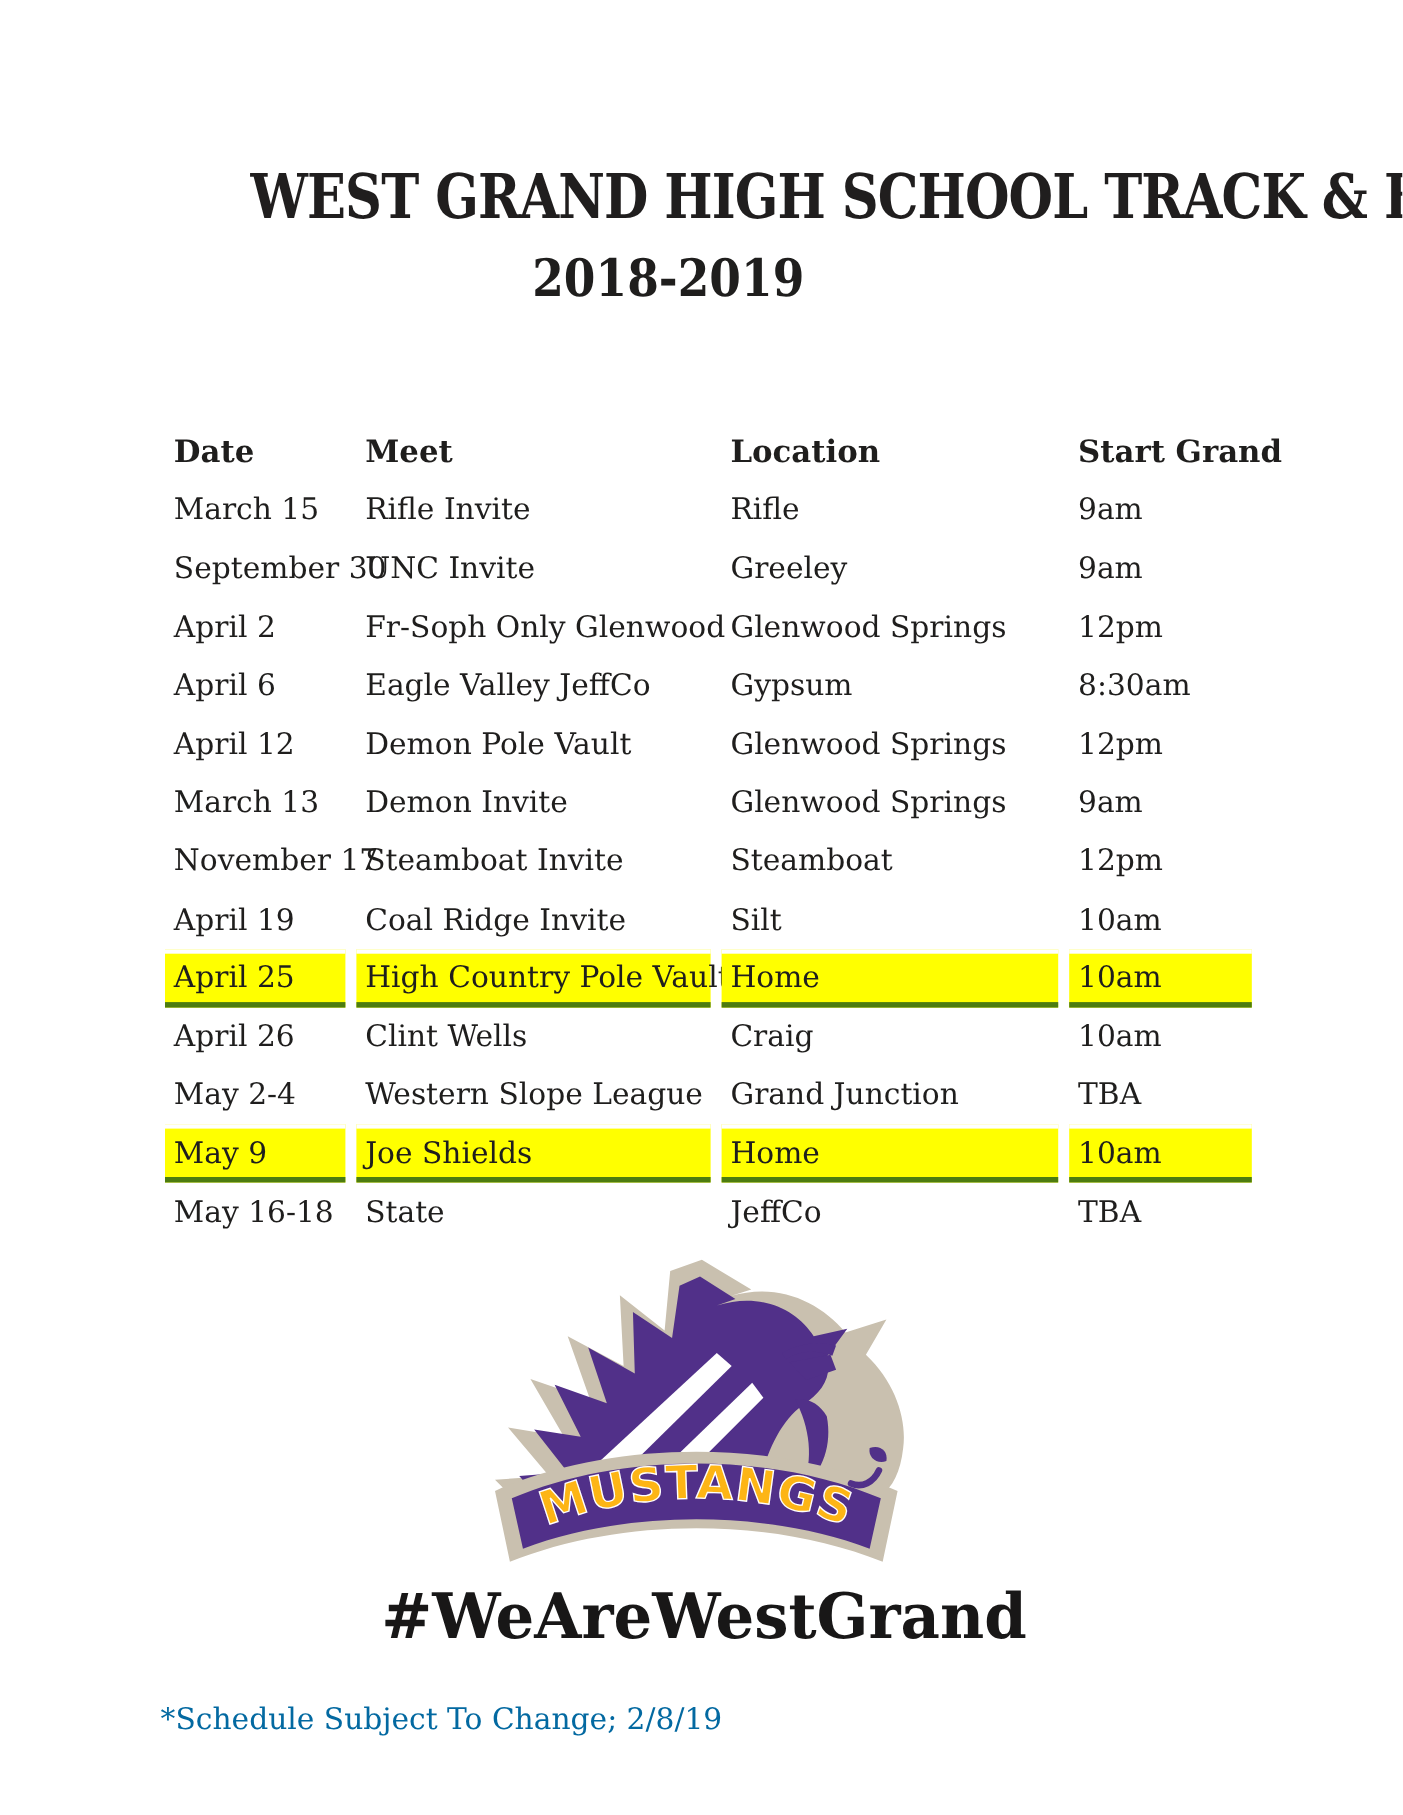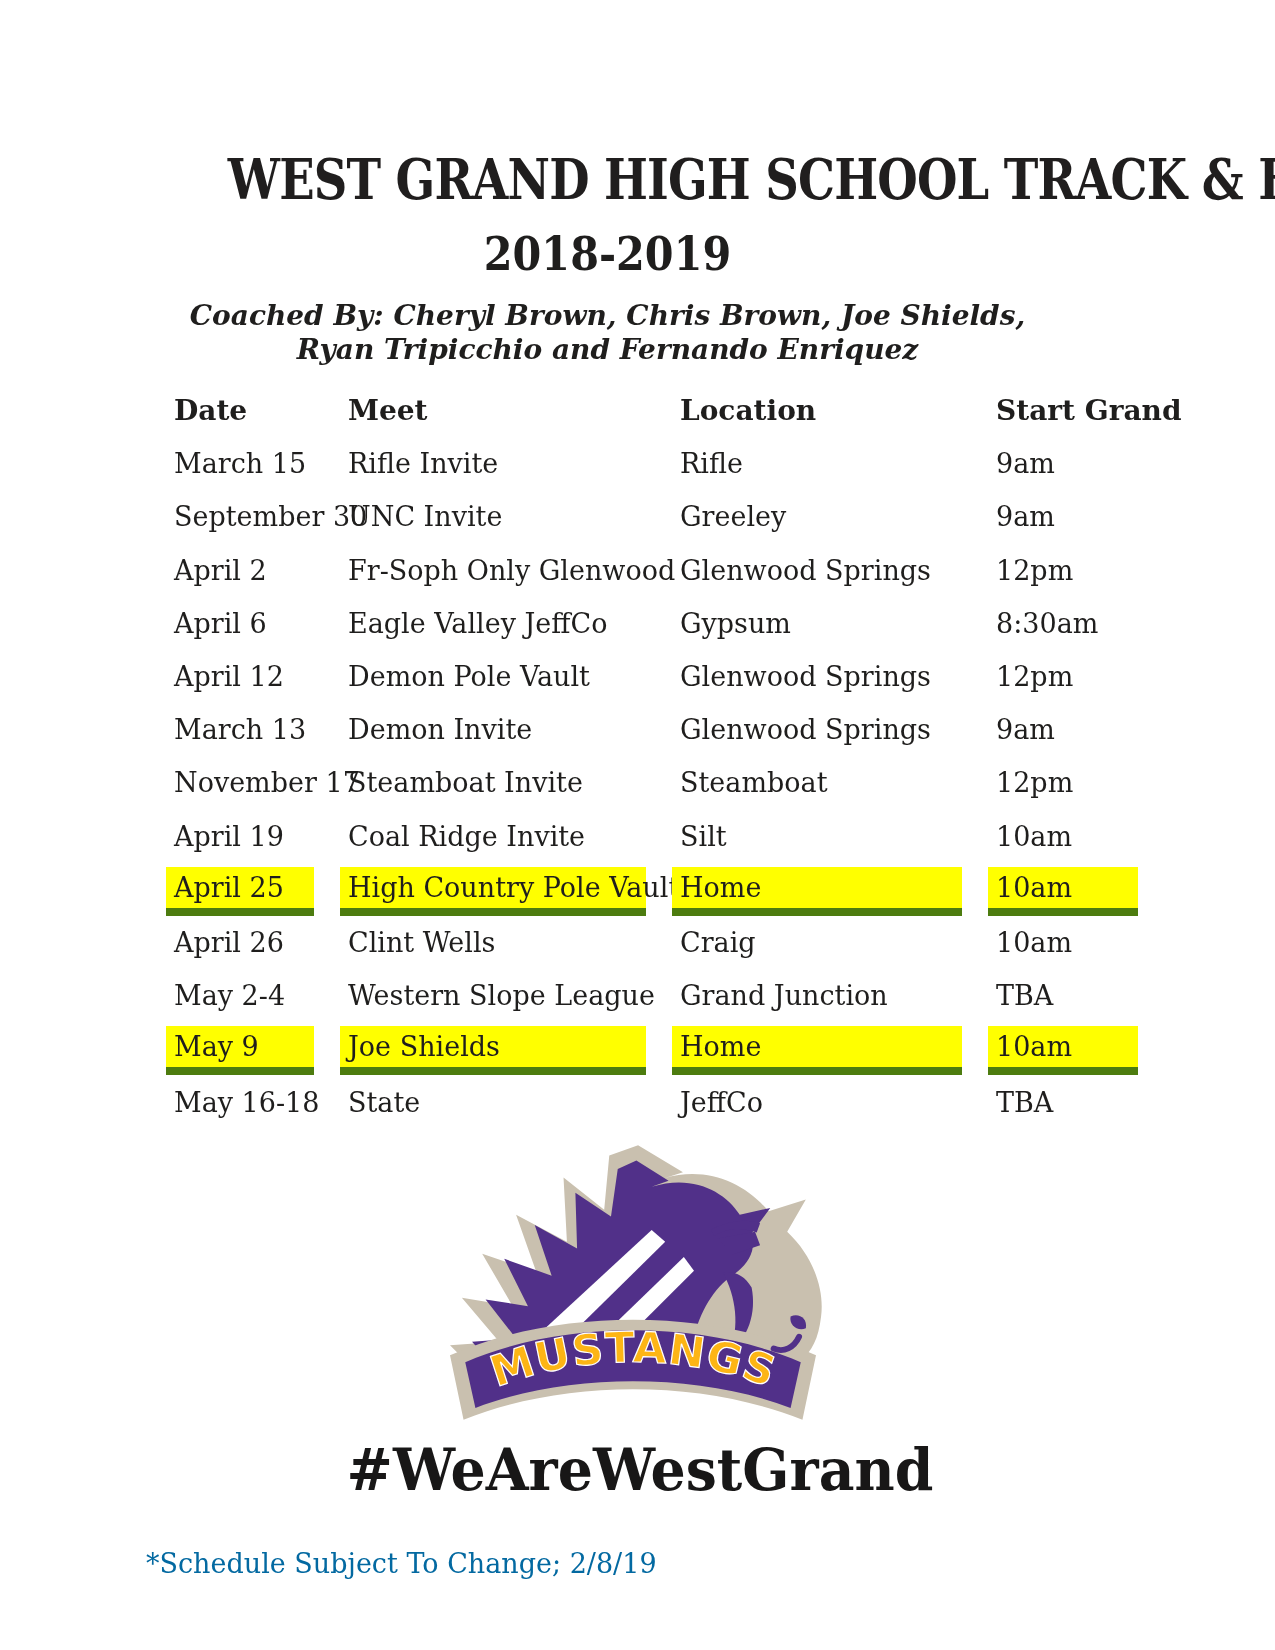--- a/index.html
+++ b/index.html
@@ -33,27 +33,27 @@
     display:grid;
     grid-template-columns:164px 322px 306px 166px;
     column-gap:10px;
     grid-auto-rows:53.2px;
     --hl:#ffff00;
   }
   .row{display:contents;}
   .cell{
     display:flex;align-items:center;
     padding-left:8px;font-size:27px;box-sizing:border-box;
-    white-space:nowrap;overflow:visible;margin-left:16px;
+    white-space:nowrap;overflow:visible;
   }
   .cell.head{font-weight:bold;font-size:28px;}
   .row.hl .cell{
     background:var(--hl);
     border-top:4px solid #ffffff;
-    border-bottom:8px solid #4d7c0f;
+    border-bottom:5px solid #4d7c0f;
   }
 
   
   .logo-wrap{position:absolute;left:438px;top:1130px;width:390px;height:305px;}
   .logo-wrap svg{width:100%;height:100%;}
 
   
   .hashtag{
     position:absolute;left:150px;top:1436px;width:980px;text-align:center;
     font-size:57px;font-weight:bold;letter-spacing:0;color:#181717;
@@ -65,24 +65,20 @@
   }
 </style>
 </head>
 <body>
 
 <div class="page">
 
   <div class="header-block">
     <div class="doc-title">WEST GRAND HIGH SCHOOL TRACK &amp; FIELD</div>
     <div class="doc-season">2018-2019</div>
-    <div class="doc-coaches">
-      <div>Coached By: Cheryl Brown, Chris Brown, Joe Shields,</div>
-      <div>Ryan Tripicchio and Fernando Enriquez</div>
-    </div>
   </div>
 
   <div class="table" style="--hl: #ffff00;">
     <div class="cell head">Date</div>
     <div class="cell head">Meet</div>
     <div class="cell head">Location</div>
     <div class="cell head">Start Grand</div>
 
     <div class="row">
       <div class="cell c-date">March 15</div>

